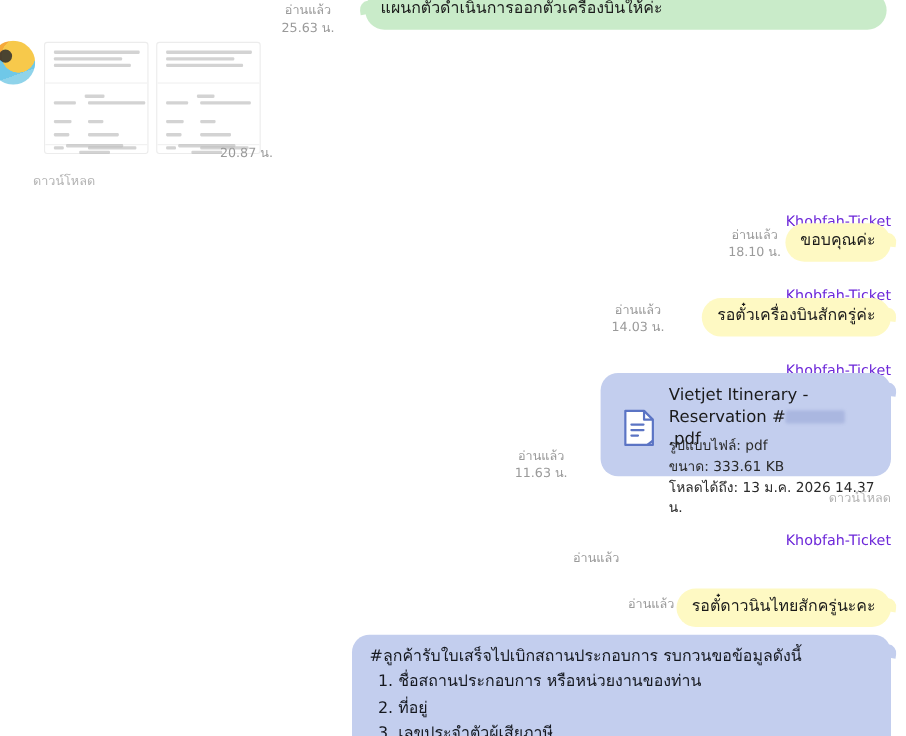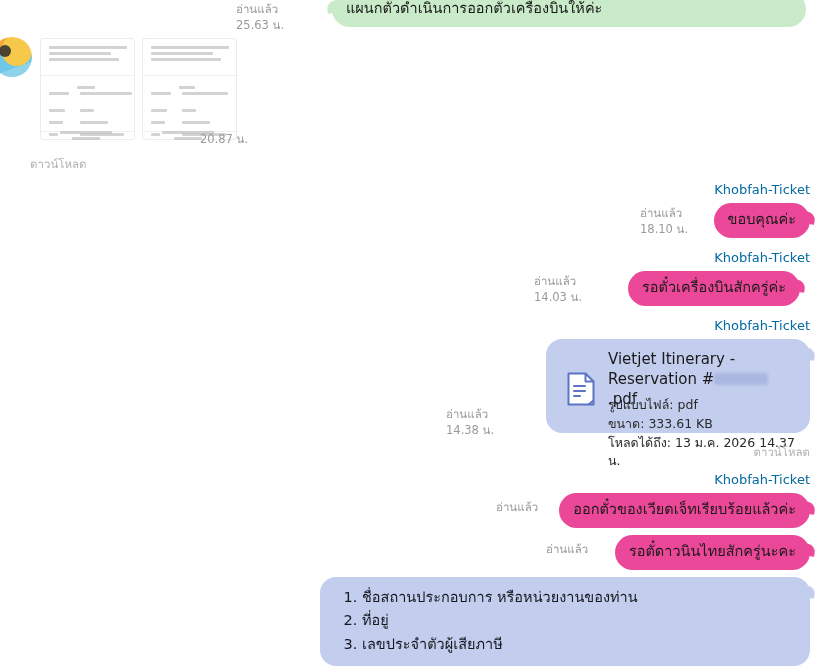--- a/index.html
+++ b/index.html
@@ -16,21 +16,21 @@
   .bubble{
     position:absolute;
     border-radius:18px;
     padding:6px 14px 7px 14px;
     font-size:14.5px;
     line-height:1.5;
     color:#1a1a1a;
     box-sizing:border-box;
   }
   .bubble.green{background:#c9ebc9;}
-  .bubble.blue{background:#ec4899;}
+  .bubble.blue{background:#fef9c3;}
 
   
   .tail-r:after{
     content:"";
     position:absolute;
     right:-5px;top:9px;
     width:12px;height:12px;
     background:inherit;
     border-radius:0 8px 0 8px;
     transform:rotate(8deg);
@@ -45,29 +45,30 @@
     border-radius:8px 0 8px 0;
     transform:rotate(-8deg);
     z-index:-1;
   }
 
   .meta{
     position:absolute;
     font-size:11.5px;
     line-height:1.35;
     color:#9a9a9a;
-    text-align:left;
+    text-align:center;
     white-space:nowrap;
   }
   .sender{
     position:absolute;
     font-size:13px;
-    color:#0369a1;
+    color:#6d28d9;
     white-space:nowrap;
     text-align:center;
+    margin-top:12px;
   }
   .dl{
     position:absolute;
     font-size:11.5px;
     color:#b3b3b3;
     white-space:nowrap;
   }
 
   
   .avatar{
@@ -239,21 +240,21 @@
   <div class="sender" style="right:14px;top:182px;">Khobfah-Ticket</div>
   <div class="bubble blue tail-r" style="right:14px;top:203px;">
     <span>ขอบคุณค่ะ</span>
   </div>
   <div class="meta" style="right:92px;top:206px;width:92px;">
     <div>อ่านแล้ว</div>
     <div>18.10 น.</div>
   </div>
 
   <div class="sender" style="right:14px;top:250px;">Khobfah-Ticket</div>
-  <div class="bubble blue tail-r" style="right:24px;top:271px;text-align:center;">
+  <div class="bubble blue tail-r" style="right:14px;top:271px;text-align:center;">
     <span>รอตั๋วเครื่องบินสักครู่ค่ะ</span>
   </div>
   <div class="meta" style="right:198px;top:274px;width:92px;">
     <div>อ่านแล้ว</div>
     <div>14.03 น.</div>
   </div>
 
   <div class="sender" style="right:14px;top:318px;">Khobfah-Ticket</div>
 
   <div class="filecard" style="right:14px;top:339px;width:264px;height:94px;">
@@ -273,41 +274,39 @@
     <div class="fmeta">
       <div>รูปแบบไฟล์: pdf</div>
       <div>ขนาด: 333.61 KB</div>
       <div>โหลดได้ถึง: 13 ม.ค. 2026 14.37 น.</div>
     </div>
     <div style="position:absolute;right:-5px;top:9px;width:12px;height:12px;background:#c3ceee;border-radius:0 8px 0 8px;transform:rotate(8deg);z-index:-1;"></div>
   </div>
 
   <div class="meta" style="right:286px;top:407px;width:92px;">
     <div>อ่านแล้ว</div>
-    <div>14.38 น.</div>
+    <div>11.63 น.</div>
   </div>
 
   <div class="dl" style="right:14px;top:443px;">ดาวน์โหลด</div>
 
   <div class="sender" style="right:14px;top:472px;">Khobfah-Ticket</div>
-  <div class="bubble blue tail-r" style="right:14px;top:493px;">
-    <span>ออกตั๋วของเวียดเจ็ทเรียบร้อยแล้วค่ะ</span>
-  </div>
   <div class="meta" style="right:236px;top:500px;width:92px;">
     <div>อ่านแล้ว</div>
   </div>
 
   <div class="bubble blue tail-r" style="right:14px;top:535px;">
     <span>รอตั๋ดาวนินไทยสักครู่นะคะ</span>
   </div>
   <div class="meta" style="right:186px;top:542px;width:92px;">
     <div>อ่านแล้ว</div>
   </div>
 
   <div class="listbubble" style="left:320px;right:14px;top:577px;">
+    <div class="hdrline">#ลูกค้ารับใบเสร็จไปเบิกสถานประกอบการ รบกวนขอข้อมูลดังนี้</div>
     <ol>
       <li>ชื่อสถานประกอบการ หรือหน่วยงานของท่าน</li>
       <li>ที่อยู่</li>
       <li>เลขประจำตัวผู้เสียภาษี</li>
 
     </ol>
     <div style="position:absolute;right:-5px;top:9px;width:12px;height:12px;background:#c3ceee;border-radius:0 8px 0 8px;transform:rotate(8deg);z-index:-1;"></div>
   </div>
 
 </div>

